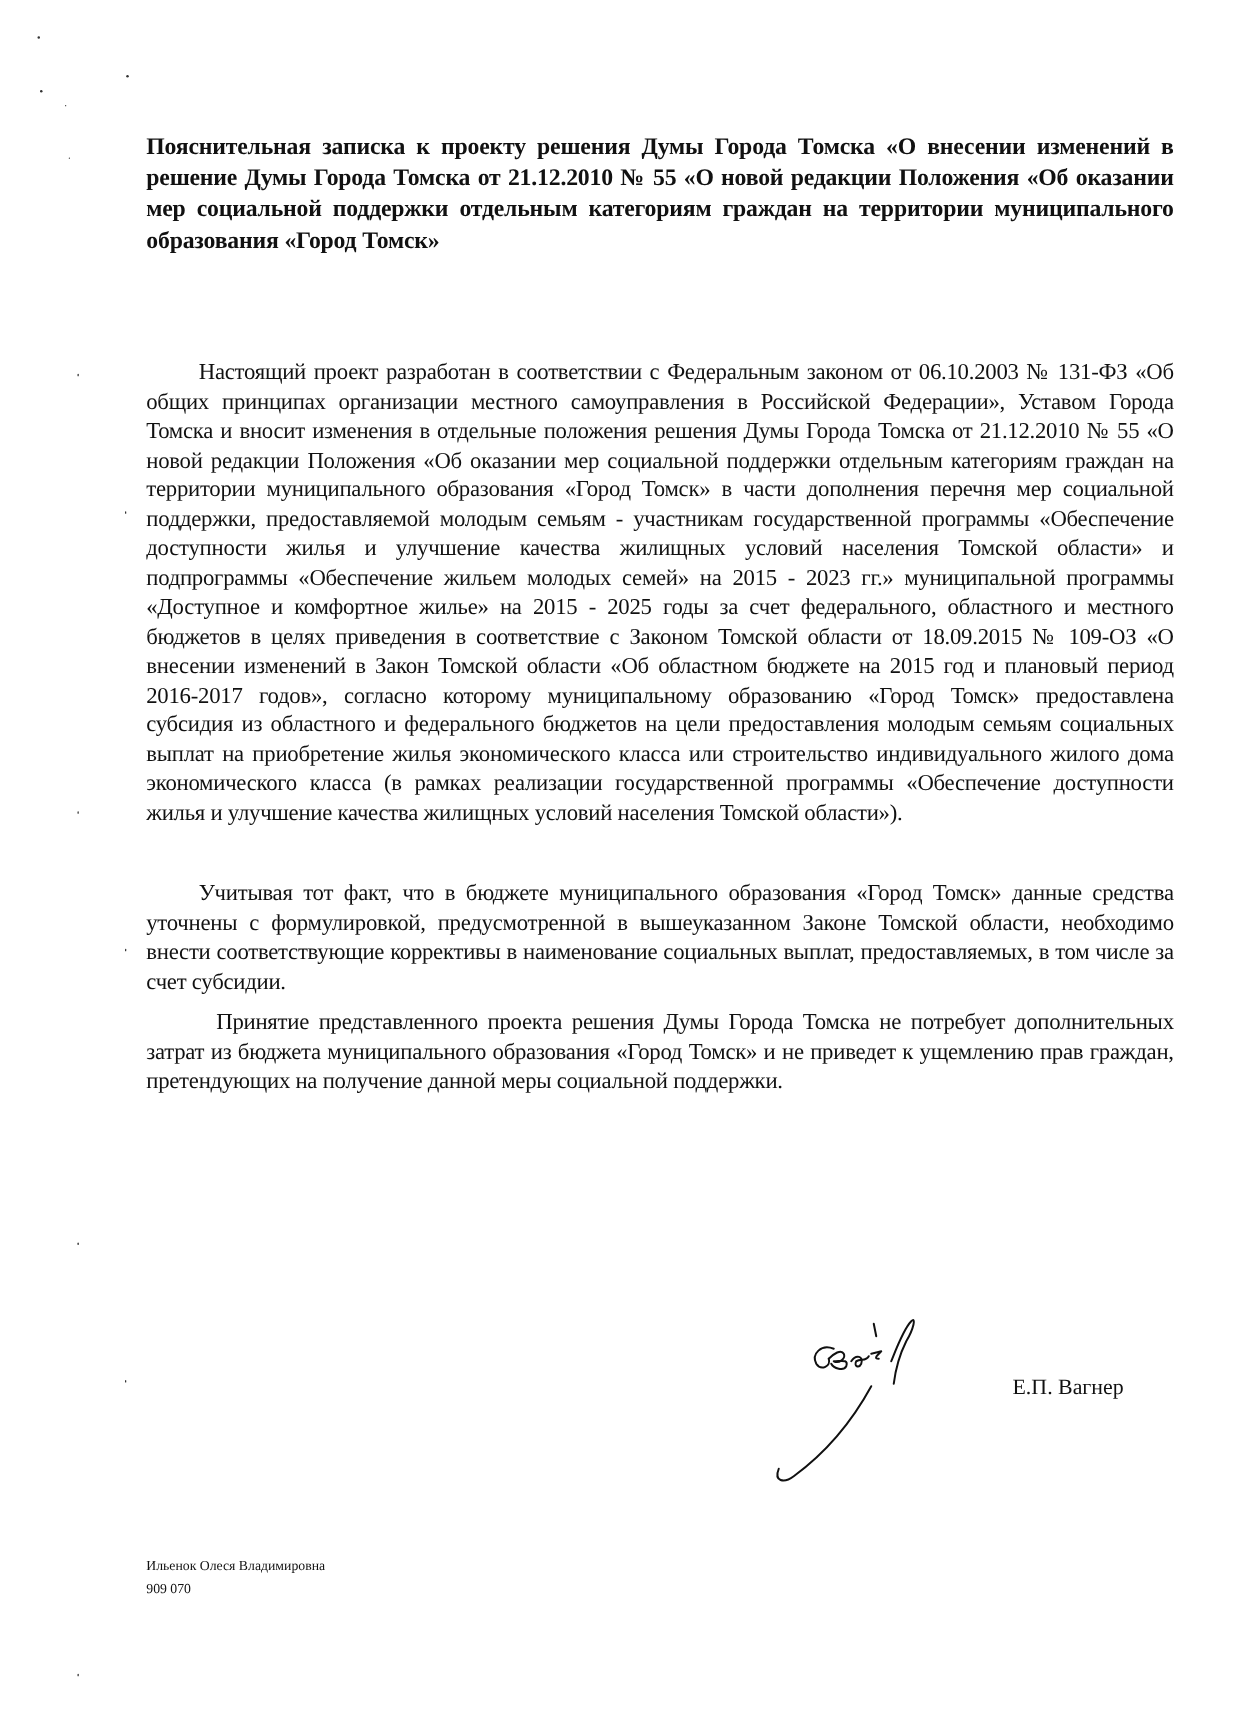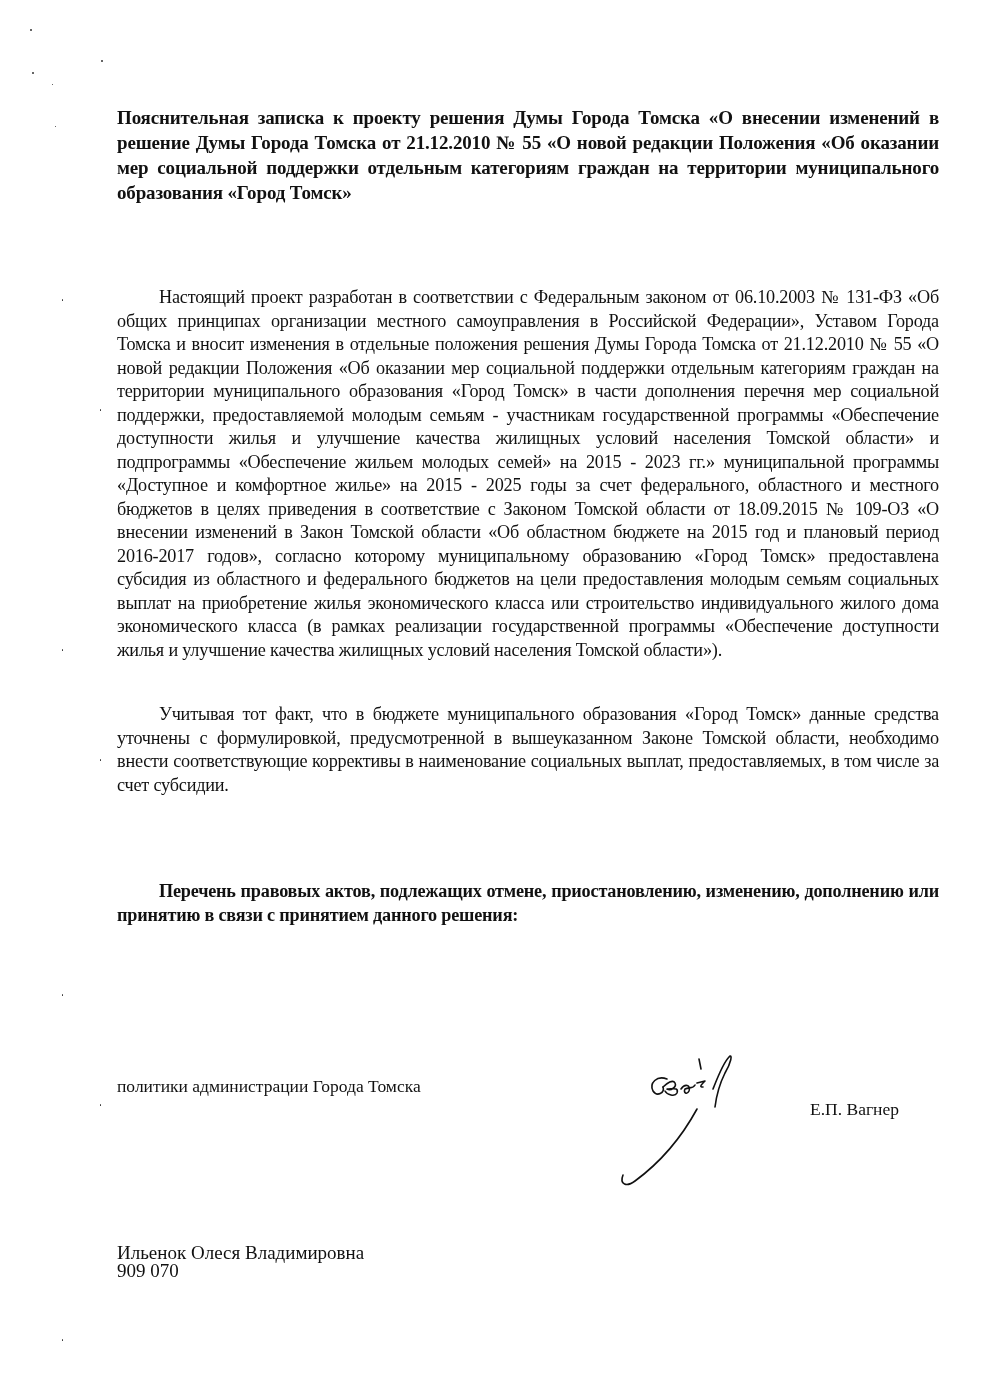--- a/index.html
+++ b/index.html
@@ -77,21 +77,21 @@
       position: absolute;
       left: 605px;
       top: 1045px;
       width: 170px;
       height: 140px;
     }
     .contact {
       position: absolute;
       left: 117px;
       top: 1240px;
-      font-size: 19px;
+      font-size: 11px;
       line-height: 18px;
     }
   </style>
 </head>
 <body>
 
 <div class="page">
 
   <div class="speck" style="left:30px;top:25px;"></div>
   <div class="speck" style="left:32px;top:68px;"></div>
@@ -106,26 +106,25 @@
   <div class="speck" style="left:100px;top:1100px;width:1px;height:2px;"></div>
   <div class="speck" style="left:62px;top:1335px;width:1px;height:2px;"></div>
 
   <div class="title">Пояснительная записка к проекту решения Думы Города Томска «О внесении изменений в решение Думы Города Томска от 21.12.2010 № 55 «О новой редакции Положения «Об оказании мер социальной поддержки отдельным категориям граждан на территории муниципального образования «Город Томск»</div>
 
 
   <div class="block indent" style="top:266px;">Настоящий проект разработан в соответствии с Федеральным законом от 06.10.2003 № 131-ФЗ «Об общих принципах организации местного самоуправления в Российской Федерации», Уставом Города Томска и вносит изменения в отдельные положения решения Думы Города Томска от 21.12.2010 № 55 «О новой редакции Положения «Об оказании мер социальной поддержки отдельным категориям граждан на территории муниципального образования «Город Томск» в части дополнения перечня мер социальной поддержки, предоставляемой молодым семьям - участникам государственной программы «Обеспечение доступности жилья и улучшение качества жилищных условий населения Томской области» и подпрограммы «Обеспечение жильем молодых семей» на 2015 - 2023 гг.» муниципальной программы «Доступное и комфортное жилье» на 2015 - 2025 годы за счет федерального, областного и местного бюджетов в целях приведения в соответствие с Законом Томской области от 18.09.2015 № 109-ОЗ «О внесении изменений в Закон Томской области «Об областном бюджете на 2015 год и плановый период 2016-2017 годов», согласно которому муниципальному образованию «Город Томск» предоставлена субсидия из областного и федерального бюджетов на цели предоставления молодым семьям социальных выплат на приобретение жилья экономического класса или строительство индивидуального жилого дома экономического класса (в рамках реализации государственной программы «Обеспечение доступности жилья и улучшение качества жилищных условий населения Томской области»).</div>
 
   <div class="block indent" style="top:683px;">Учитывая тот факт, что в бюджете муниципального образования «Город Томск» данные средства уточнены с формулировкой, предусмотренной в вышеуказанном Законе Томской области, необходимо внести соответствующие коррективы в наименование социальных выплат, предоставляемых, в том числе за счет субсидии.</div>
 
+  <div class="block indent" style="top:786px;text-indent:56px;">Принятие представленного проекта решения Думы Города Томска не потребует дополнительных затрат из бюджета муниципального образования «Город Томск» и не приведет к ущемлению прав граждан, претендующих на получение данной меры социальной поддержки.</div>
 
-  <div class="block indent heading" style="top:860px;">Перечень правовых актов, подлежащих отмене, приостановлению, изменению, дополнению или принятию в связи с принятием данного решения:</div>
 
 
   <div class="sig-role">
-    <div>политики администрации Города Томска</div>
   </div>
 
   <svg class="signature" viewBox="0 0 170 140">
     <g fill="none" stroke="#111" stroke-width="1.6" stroke-linecap="round" stroke-linejoin="round">
       <path d="M62 30 C52 26 44 34 48 42 C52 48 60 44 58 38"></path>
       <path d="M58 38 C62 34 68 30 70 34 C72 38 66 42 62 40 C68 40 74 38 72 44 C70 48 62 46 60 42"></path>
       <path d="M76 40 C80 34 86 36 84 42 C82 46 78 44 80 40 C84 38 88 40 90 36"></path>
       <path d="M92 34 L100 32 C96 36 94 38 98 38"></path>
       <path d="M96 20 L94 10"></path>
       <path d="M108 40 C112 30 118 14 124 8 C128 4 126 14 120 24 C116 32 112 42 110 58"></path>

